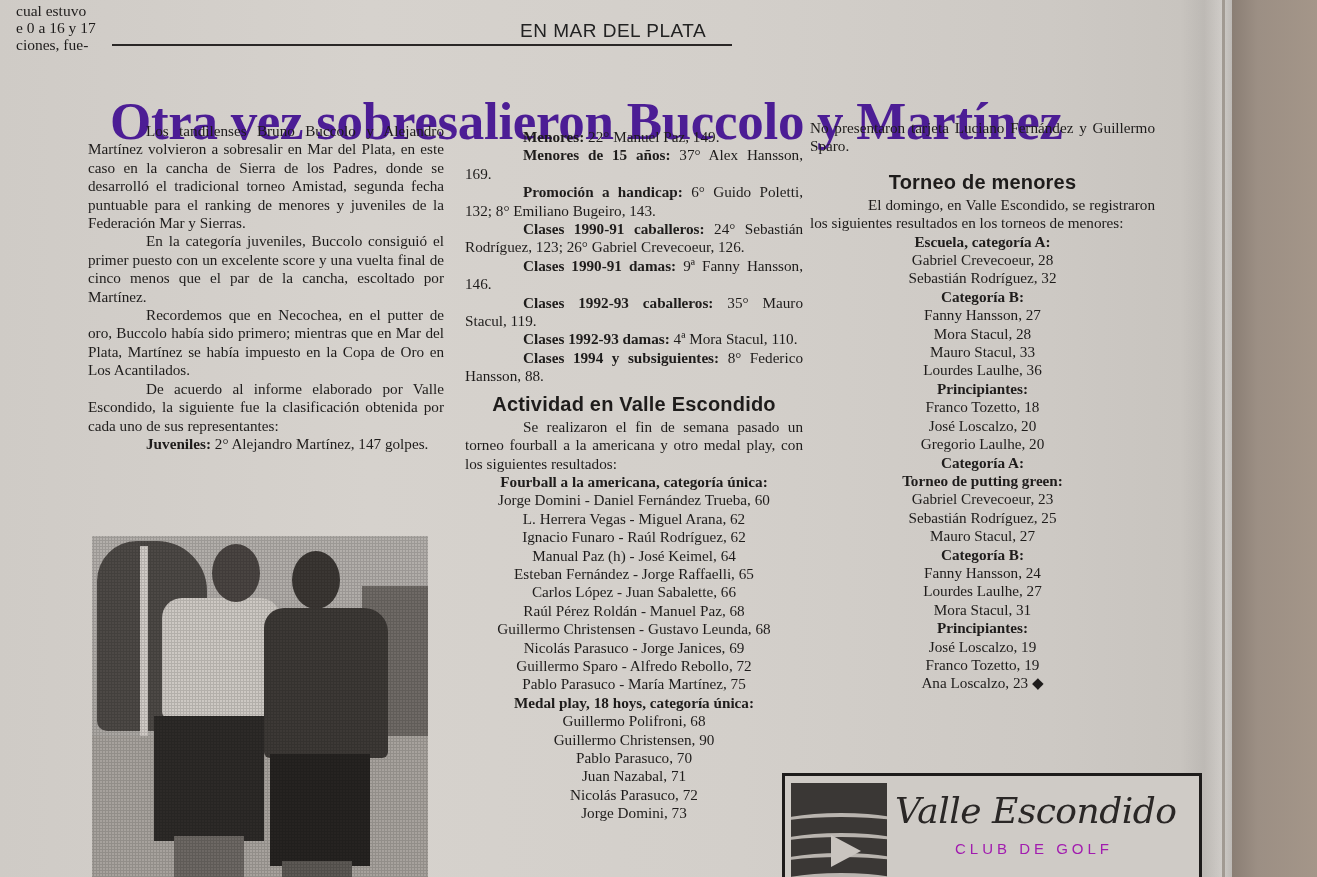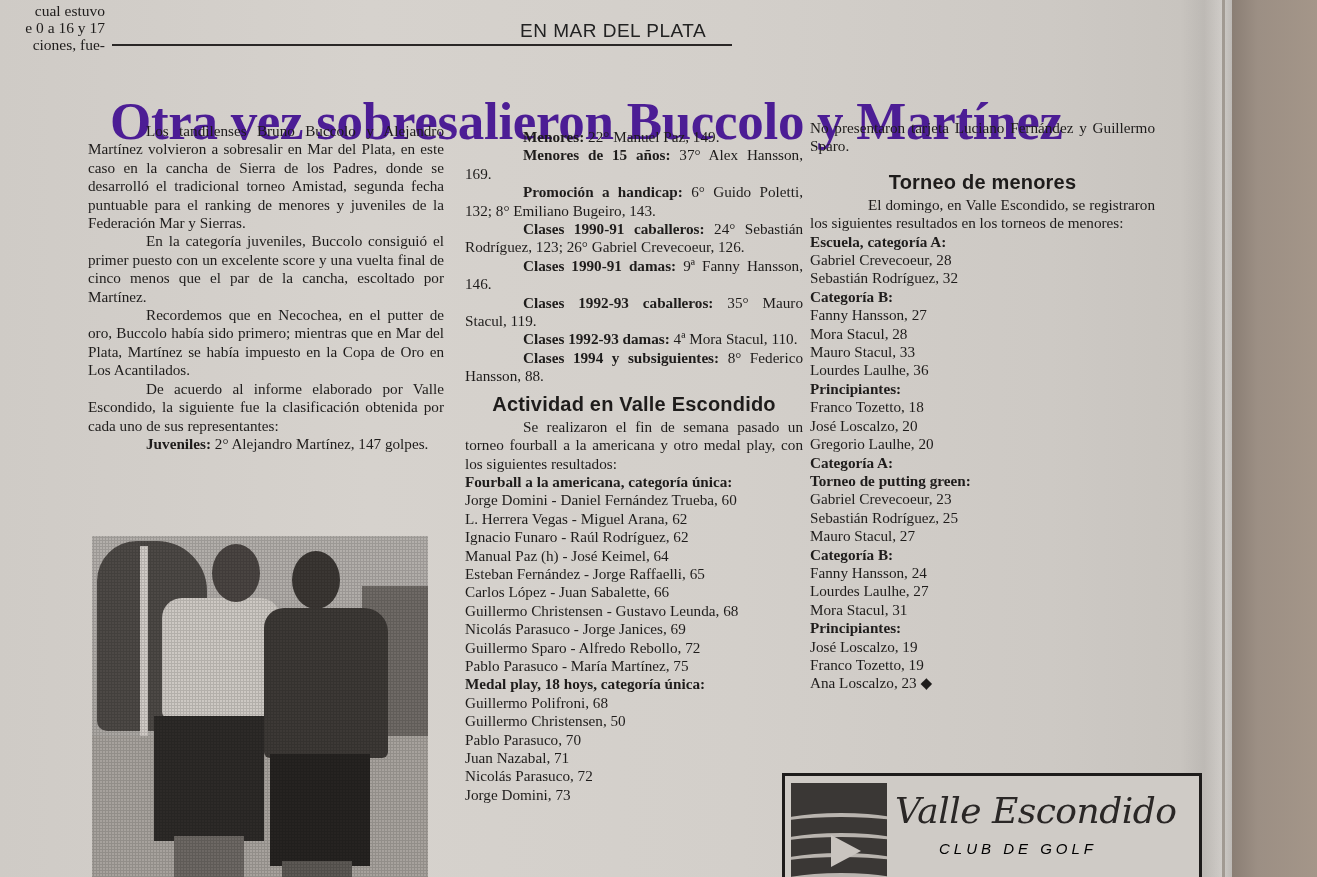--- a/index.html
+++ b/index.html
@@ -21,22 +21,22 @@
     position: absolute; left: 1232px; top: 0; width: 85px; height: 877px;
     background: linear-gradient(90deg, #8a7e74 0%, #9c8f84 30%, #a49689 100%);
   }
   .edge-line {
     position: absolute; left: 1222px; top: 0; width: 3px; height: 877px;
     background: #a19a92;
   }
 
   
   .prev-snippet {
-    position: absolute; left: 0; top: 2px; width: 105px;
-    font-size: 15.5px; line-height: 17px; text-align: right;
+    position: absolute; left: 16px; top: 2px; width: 105px;
+    font-size: 15.5px; line-height: 17px; text-align: left;
   }
   .prev-snippet div { white-space: nowrap; }
 
   
   .section-rule {
     position: absolute; left: 112px; top: 44px; width: 620px; height: 2px; background: #2a2726;
   }
   .section-label {
     position: absolute; left: 520px; top: 20px;
     font-family: "Liberation Sans", "DejaVu Sans", sans-serif;
@@ -48,21 +48,21 @@
     font-weight: bold; font-size: 53px; line-height: 70px; letter-spacing: -0.3px;
     white-space: nowrap; color: #4c1d95;
   }
 
   .col {
     position: absolute; font-size: 15.2px; line-height: 18.4px; text-align: justify;
   }
   .col p { margin: 0; }
   .col .ind { text-indent: 58px; }
   .col b { font-weight: bold; }
-  .col .line { white-space: nowrap; text-align: left; }
+  .col .line { white-space: nowrap; text-align: center; }
 
   .col1 { left: 88px; top: 122px; width: 356px; }
   .col2 { left: 465px; top: 128px; width: 338px; }
   .col3 { left: 810px; top: 119px; width: 345px; }
 
   .subhead {
     font-family: "Liberation Sans", "DejaVu Sans", sans-serif;
     font-weight: bold; font-size: 20px; line-height: 24px; text-align: center;
     margin: 6px 0 2px 0; letter-spacing: 0.2px;
   }
@@ -103,23 +103,23 @@
   .ad-mark .wave { position: absolute; left: -20px; width: 140px; height: 22px;
     border-top: 4px solid #b9b4af; border-radius: 60% 60% 0 0; }
   .ad-mark .flag { position: absolute; left: 40px; top: 52px; width: 0; height: 0;
     border-left: 30px solid #c9c4bf; border-top: 16px solid transparent; border-bottom: 16px solid transparent; }
   .ad-name {
     position: absolute; left: 110px; top: 14px; width: 300px;
     font-family: "DejaVu Serif", serif; font-style: italic; font-weight: normal;
     font-size: 36px; color: #2a2726; letter-spacing: -0.5px; white-space: nowrap;
   }
   .ad-sub {
-    position: absolute; left: 154px; top: 64px;
+    position: absolute; left: 170px; top: 64px;
     font-family: "Liberation Sans", "DejaVu Sans", sans-serif;
-    font-size: 15px; letter-spacing: 4px; color: #000000; white-space: nowrap; font-style: italic;
+    font-size: 15px; letter-spacing: 4px; color: #a21caf; white-space: nowrap;
   }
 </style>
 </head>
 <body>
 
 <div class="paper"></div>
 <div class="fold"></div>
 <div class="edge-line"></div>
 <div class="backdrop"></div>
 
@@ -171,28 +171,29 @@
   <div class="subhead">Actividad en Valle Escondido</div>
   <p class="ind">Se realizaron el fin de semana pasado un torneo fourball a la americana y otro medal play, con los siguientes resultados:</p>
 
   <div class="line"><b>Fourball a la americana, categoría única:</b></div>
   <div class="line">Jorge Domini - Daniel Fernández Trueba, 60</div>
   <div class="line">L. Herrera Vegas - Miguel Arana, 62</div>
   <div class="line">Ignacio Funaro - Raúl Rodríguez, 62</div>
   <div class="line">Manual Paz (h) - José Keimel, 64</div>
   <div class="line">Esteban Fernández - Jorge Raffaelli, 65</div>
   <div class="line">Carlos López - Juan Sabalette, 66</div>
+  <div class="line">Raúl Pérez Roldán - Manuel Paz, 68</div>
   <div class="line">Guillermo Christensen - Gustavo Leunda, 68</div>
   <div class="line">Nicolás Parasuco - Jorge Janices, 69</div>
   <div class="line">Guillermo Sparo - Alfredo Rebollo, 72</div>
   <div class="line">Pablo Parasuco - María Martínez, 75</div>
 
   <div class="line"><b>Medal play, 18 hoys, categoría única:</b></div>
   <div class="line">Guillermo Polifroni, 68</div>
-  <div class="line">Guillermo Christensen, 50</div>
+  <div class="line">Guillermo Christensen, 90</div>
   <div class="line">Pablo Parasuco, 70</div>
   <div class="line">Juan Nazabal, 71</div>
   <div class="line">Nicolás Parasuco, 72</div>
   <div class="line">Jorge Domini, 73</div>
 </div>
 
 <div class="col col3">
   <p>No presentaron tarjeta Luciano Fernández y Guillermo Sparo.</p>
   <div class="subhead" style="margin-top:14px;">Torneo de menores</div>
   <p class="ind">El domingo, en Valle Escondido, se registraron los siguientes resultados en los torneos de menores:</p>

